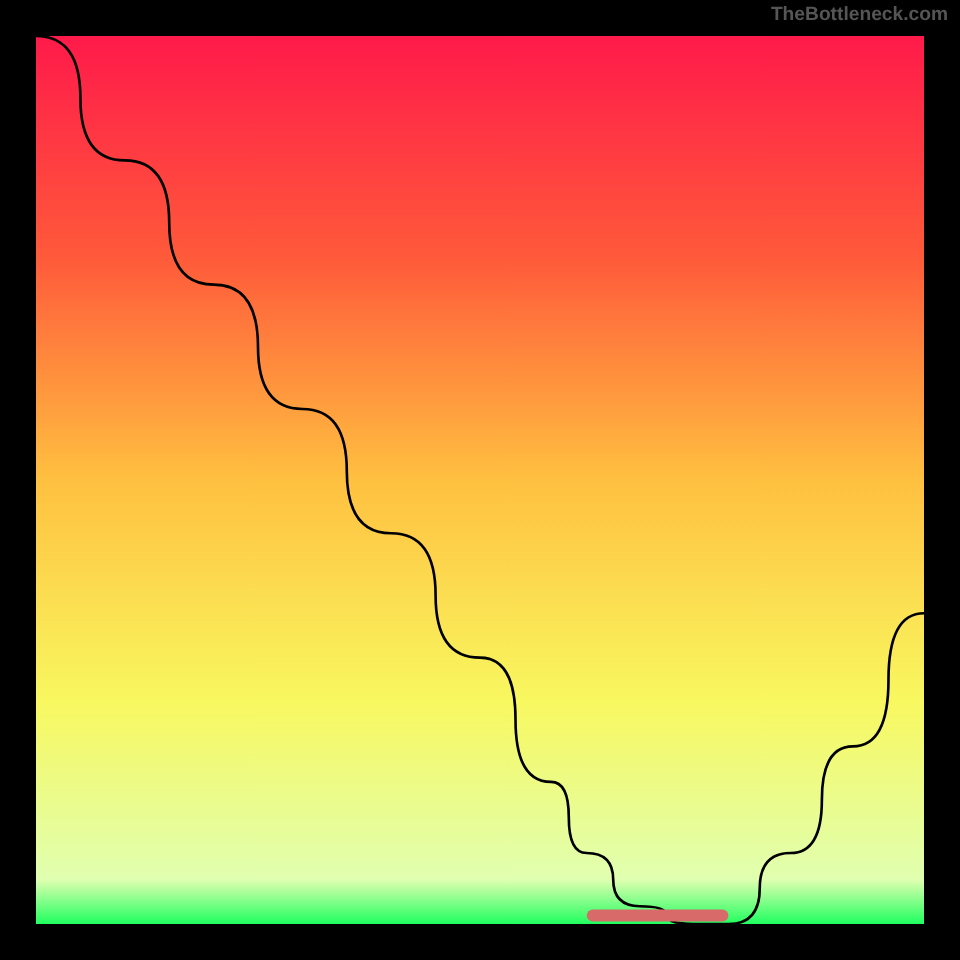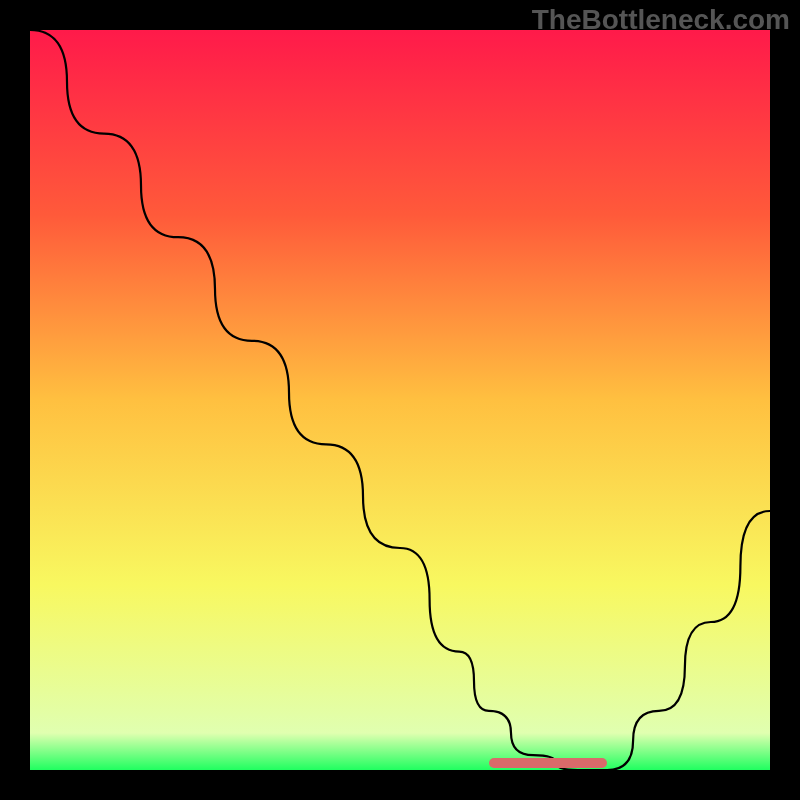--- a/index.html
+++ b/index.html
@@ -8,21 +8,21 @@
     height: 800px;
     background: #000;
     position: relative;
     font-family: Arial, sans-serif;
   }
   .watermark {
     position: absolute;
     top: 4px;
     right: 10px;
     color: #555;
-    font-size: 28px;
+    font-size: 16px;
     font-weight: bold;
     z-index: 10;
   }
   .chart-area {
     position: absolute;
     left: 30px;
     top: 30px;
     width: 740px;
     height: 740px;
     overflow: hidden;

